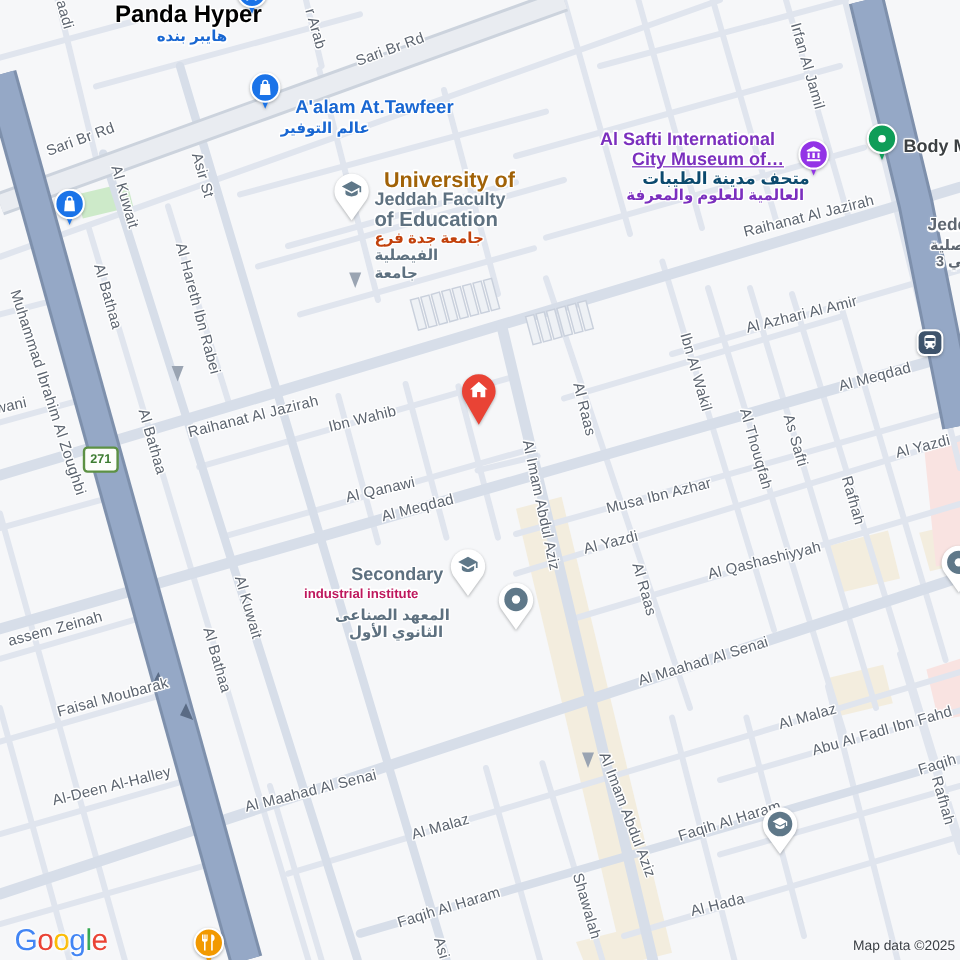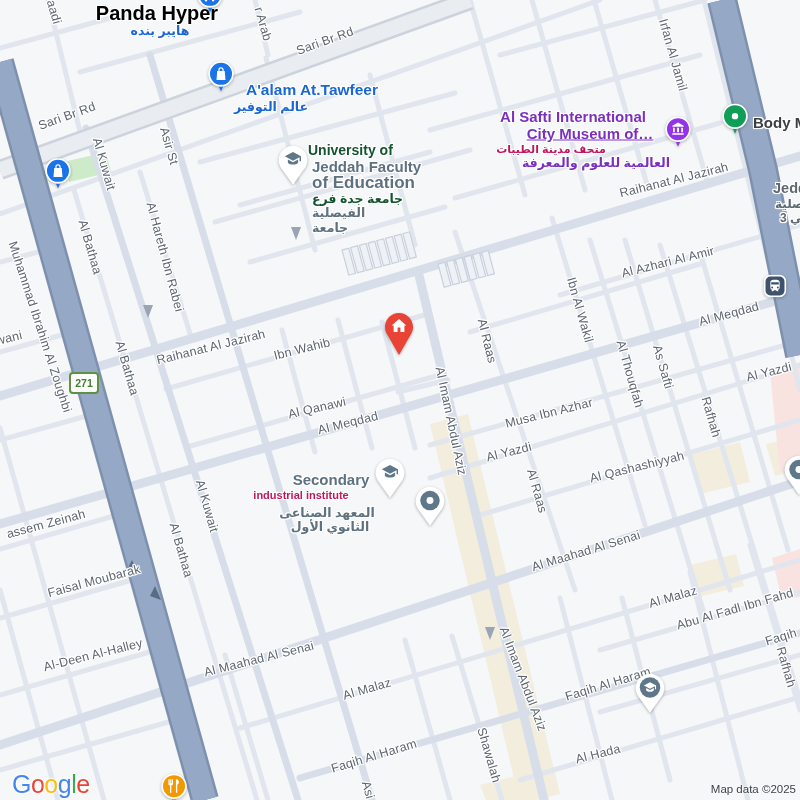--- a/index.html
+++ b/index.html
@@ -198,29 +198,29 @@
       <div class="lbl road-lbl" style="left: 711px; top: 417px; transform: translate(-50%, -50%) rotate(74deg);">Rafhah</div>
       <div class="lbl road-lbl" style="left: 786px; top: 667px; transform: translate(-50%, -50%) rotate(74deg);">Rafhah</div>
       <div class="lbl road-lbl" style="left: 673px; top: 55px; transform: translate(-50%, -50%) rotate(74deg);">Irfan Al Jamil</div>
       <div class="lbl road-lbl" style="left: 263px; top: 24px; transform: translate(-50%, -50%) rotate(74deg);">r Arab</div>
       <div class="lbl road-lbl" style="left: 489px; top: 755px; transform: translate(-50%, -50%) rotate(74deg);">Shawalah</div>
       <div class="lbl road-lbl" style="left: 54px; top: 12px; transform: translate(-50%, -50%) rotate(74deg);">aadi</div>
       <div class="lbl poi-lbl" style="left: 157px; top: 13px; color: #000000; font-size: 20px; transform: translate(-50%, -50%) rotate(0deg);">Panda Hyper</div>
       <div class="lbl poi-lbl" style="left: 160px; top: 30px; color: rgb(25, 103, 210); font-size: 12.5px; transform: translate(-50%, -50%) rotate(0deg);">هايبر بنده</div>
       <div class="lbl poi-lbl" style="left: 312px; top: 90px; color: rgb(25, 103, 210); font-size: 15.5px; transform: translate(-50%, -50%) rotate(0deg);">A'alam At.Tawfeer</div>
       <div class="lbl poi-lbl" style="left: 271px; top: 106px; color: rgb(25, 103, 210); font-size: 12.5px; transform: translate(-50%, -50%) rotate(0deg);">عالم التوفير</div>
-      <div class="lbl poi-lbl" style="left: 308px; top: 150px; color: #14532d; font-size: 14px; transform: translate(0px, -50%) rotate(0deg);">University of</div>
+      <div class="lbl poi-lbl" style="left: 320px; top: 150px; color: #a16207; font-size: 18px; transform: translate(0px, -50%) rotate(0deg);">University of</div>
       <div class="lbl poi-lbl" style="left: 312px; top: 166px; color: rgb(94, 113, 128); font-size: 15px; transform: translate(0px, -50%) rotate(0deg);">Jeddah Faculty</div>
       <div class="lbl poi-lbl" style="left: 312px; top: 183px; color: rgb(94, 113, 128); font-size: 17px; transform: translate(0px, -50%) rotate(0deg);">of Education</div>
-      <div class="lbl poi-lbl" style="left: 312px; top: 198px; color: #14532d; font-size: 12.5px; transform: translate(0px, -50%) rotate(0deg);">جامعة جدة فرع</div>
+      <div class="lbl poi-lbl" style="left: 312px; top: 198px; color: #c2410c; font-size: 12.5px; transform: translate(0px, -50%) rotate(0deg);">جامعة جدة فرع</div>
       <div class="lbl poi-lbl" style="left: 312px; top: 212px; color: rgb(94, 113, 128); font-size: 12.5px; transform: translate(0px, -50%) rotate(0deg);">الفيصلية</div>
       <div class="lbl poi-lbl" style="left: 312px; top: 227px; color: rgb(94, 113, 128); font-size: 12.5px; transform: translate(0px, -50%) rotate(0deg);">جامعة</div>
       <div class="lbl poi-lbl" style="left: 573px; top: 116px; color: rgb(123, 47, 190); font-size: 15px; transform: translate(-50%, -50%) rotate(0deg);">Al Safti International</div>
       <div class="lbl poi-lbl" style="left: 590px; top: 133px; color: rgb(123, 47, 190); font-size: 15px; transform: translate(-50%, -50%) rotate(0deg); text-decoration: underline;">City Museum of…</div>
-      <div class="lbl poi-lbl" style="left: 551px; top: 149px; color: #be185d; font-size: 11px; transform: translate(-50%, -50%) rotate(0deg);">متحف مدينة الطيبات</div>
+      <div class="lbl poi-lbl" style="left: 605px; top: 149px; color: #0c4a6e; font-size: 14px; transform: translate(-50%, -50%) rotate(0deg);">متحف مدينة الطيبات</div>
       <div class="lbl poi-lbl" style="left: 596px; top: 162px; color: rgb(123, 47, 190); font-size: 12.5px; transform: translate(-50%, -50%) rotate(0deg);">العالمية للعلوم والمعرفة</div>
       <div class="lbl poi-lbl" style="left: 753px; top: 122px; color: rgb(60, 64, 67); font-size: 15px; transform: translate(0px, -50%) rotate(0deg);">Body M</div>
       <div class="lbl poi-lbl" style="left: 331px; top: 479px; color: rgb(94, 113, 128); font-size: 15px; transform: translate(-50%, -50%) rotate(0deg);">Secondary</div>
       <div class="lbl poi-lbl" style="left: 301px; top: 495px; color: #be185d; font-size: 11px; transform: translate(-50%, -50%) rotate(0deg);">industrial institute</div>
       <div class="lbl poi-lbl" style="left: 327px; top: 512px; color: rgb(94, 113, 128); font-size: 12.5px; transform: translate(-50%, -50%) rotate(0deg);">المعهد الصناعى</div>
       <div class="lbl poi-lbl" style="left: 330px; top: 526px; color: rgb(94, 113, 128); font-size: 12.5px; transform: translate(-50%, -50%) rotate(0deg);">الثانوي الأول</div>
       <div class="lbl poi-lbl" style="left: 88px; top: 790px; color: rgb(232, 113, 10); font-size: 15px; transform: translate(-50%, -50%) rotate(0deg); margin-top: 28px;">Ashwag Restaurant</div>
       <div class="lbl poi-lbl" style="left: 773px; top: 188px; color: rgb(95, 103, 113); font-size: 14.5px; transform: translate(0px, -50%) rotate(0deg);">Jedda</div>
       <div class="lbl poi-lbl" style="left: 775px; top: 204px; color: rgb(95, 103, 113); font-size: 12px; transform: translate(0px, -50%) rotate(0deg);">الفيصلية</div>
       <div class="lbl poi-lbl" style="left: 780px; top: 218px; color: rgb(95, 103, 113); font-size: 12px; transform: translate(0px, -50%) rotate(0deg);">حي 3</div>

